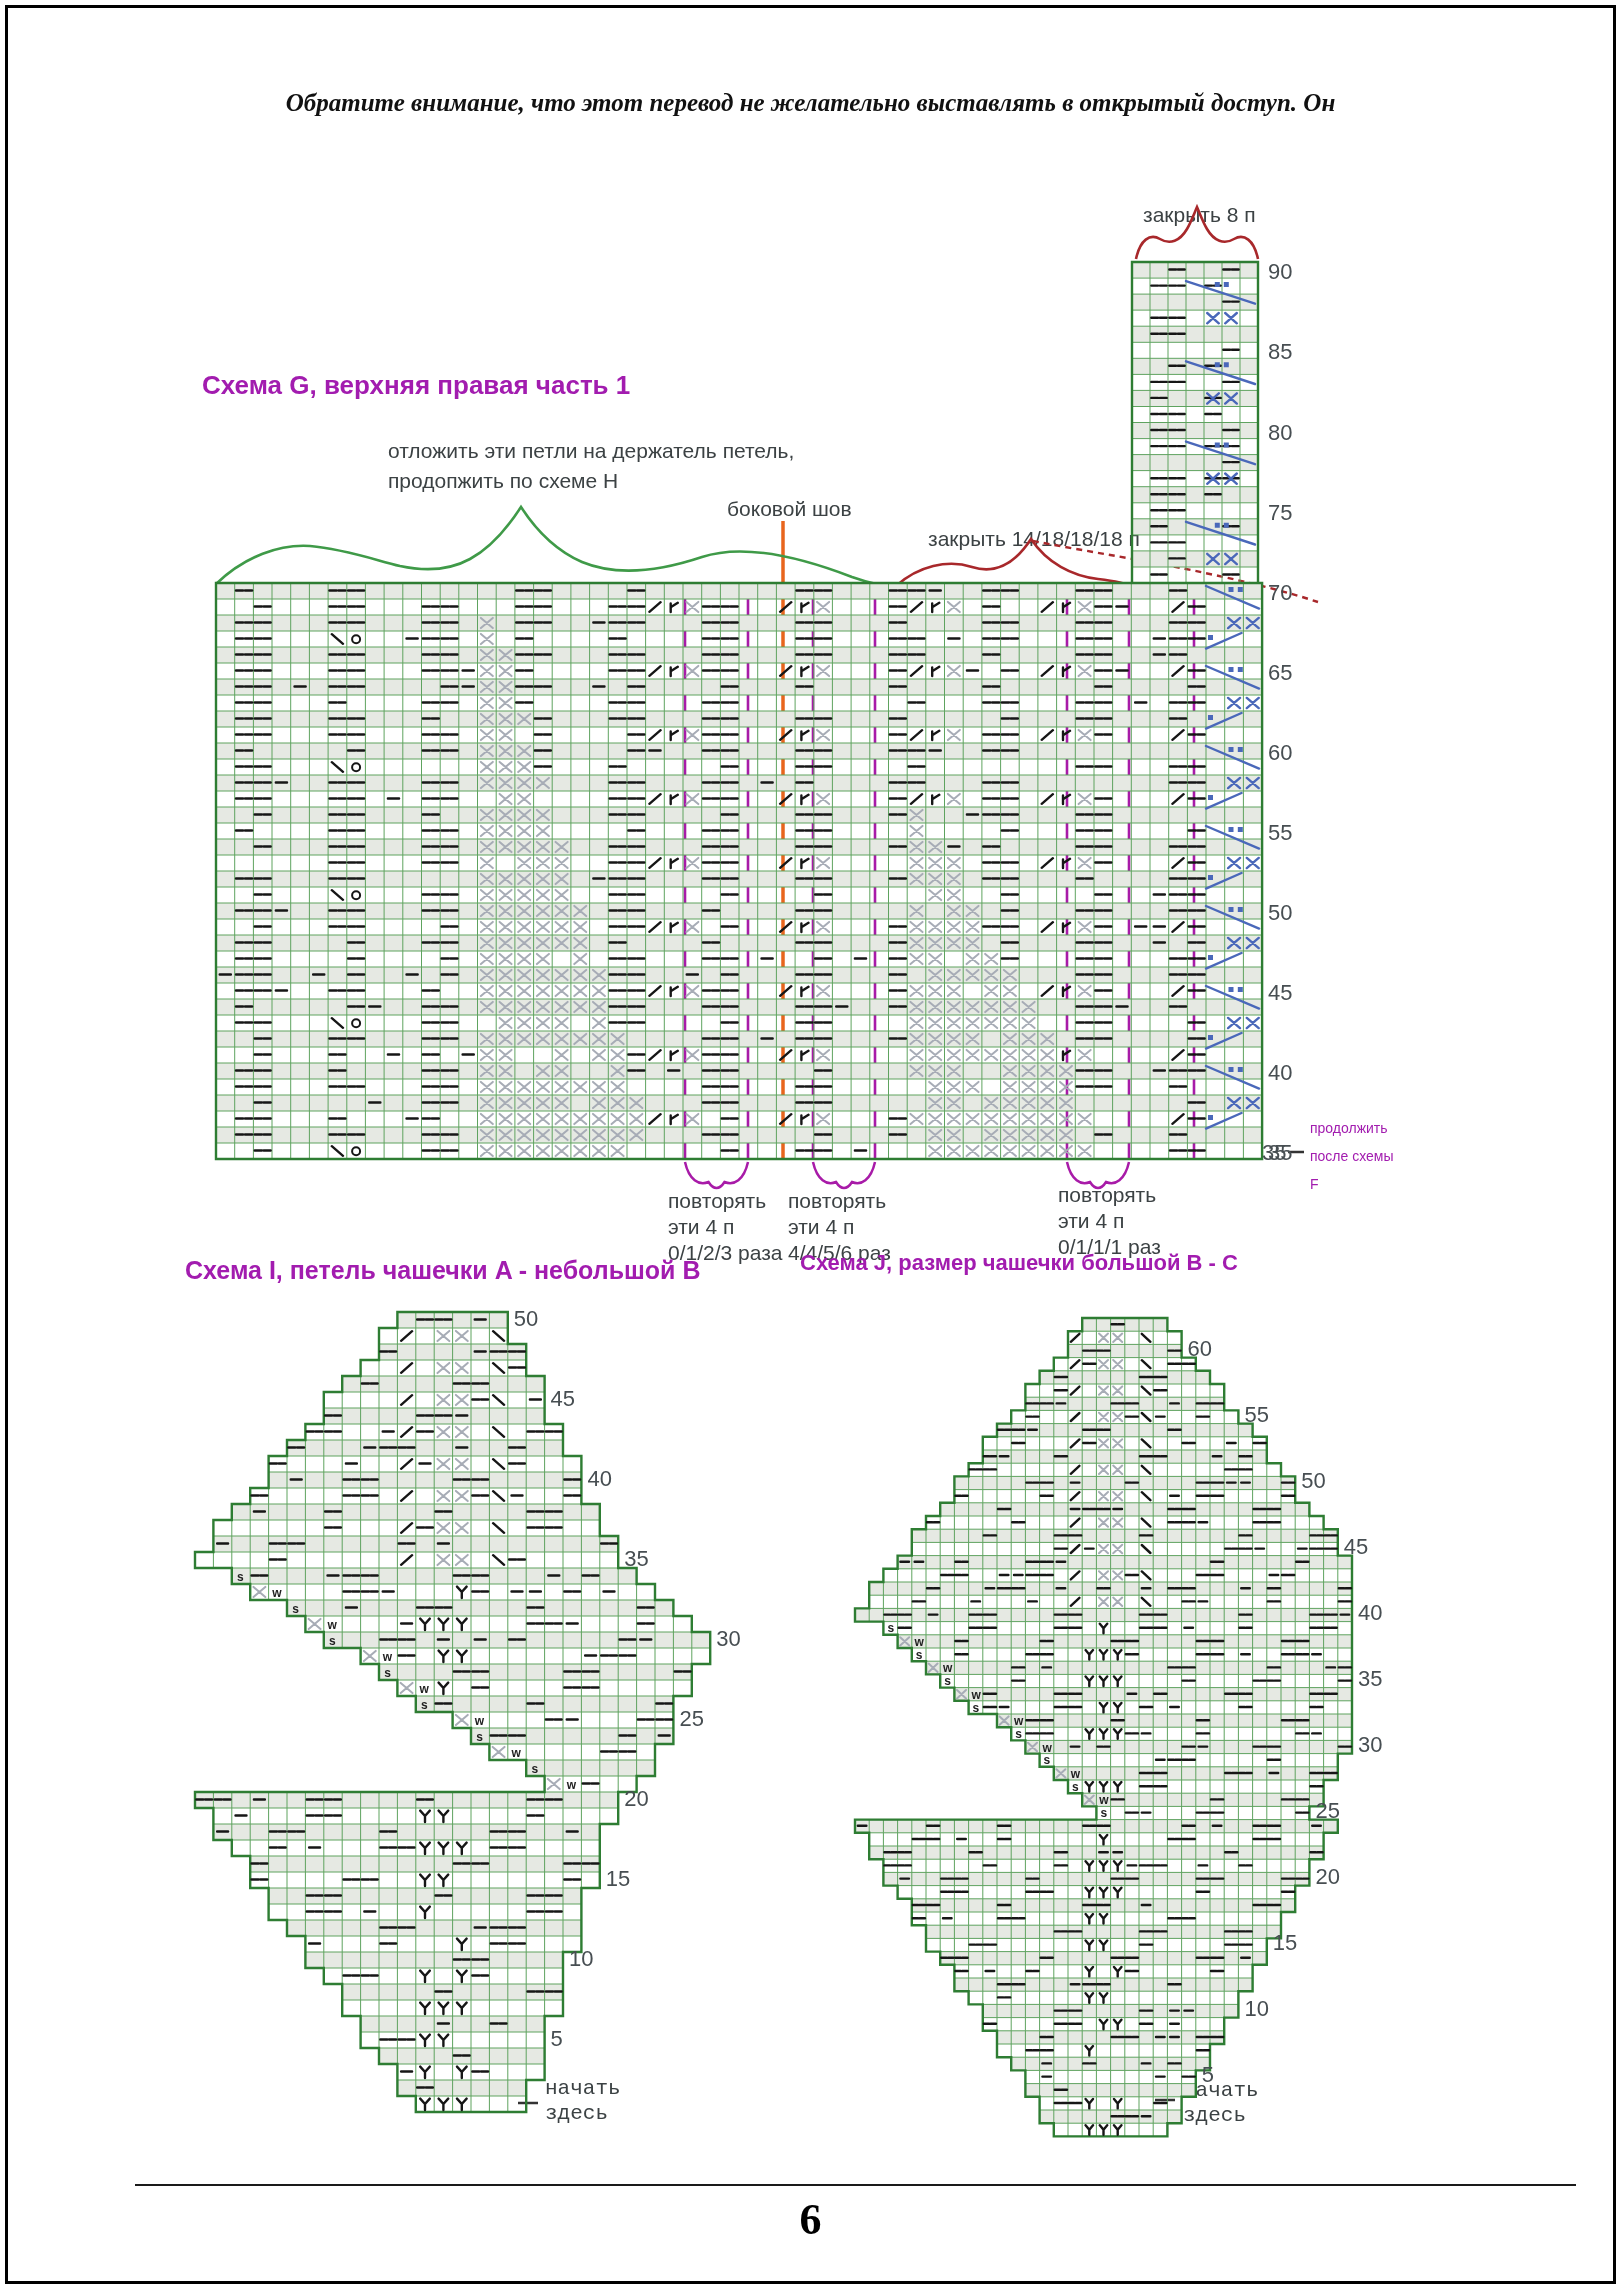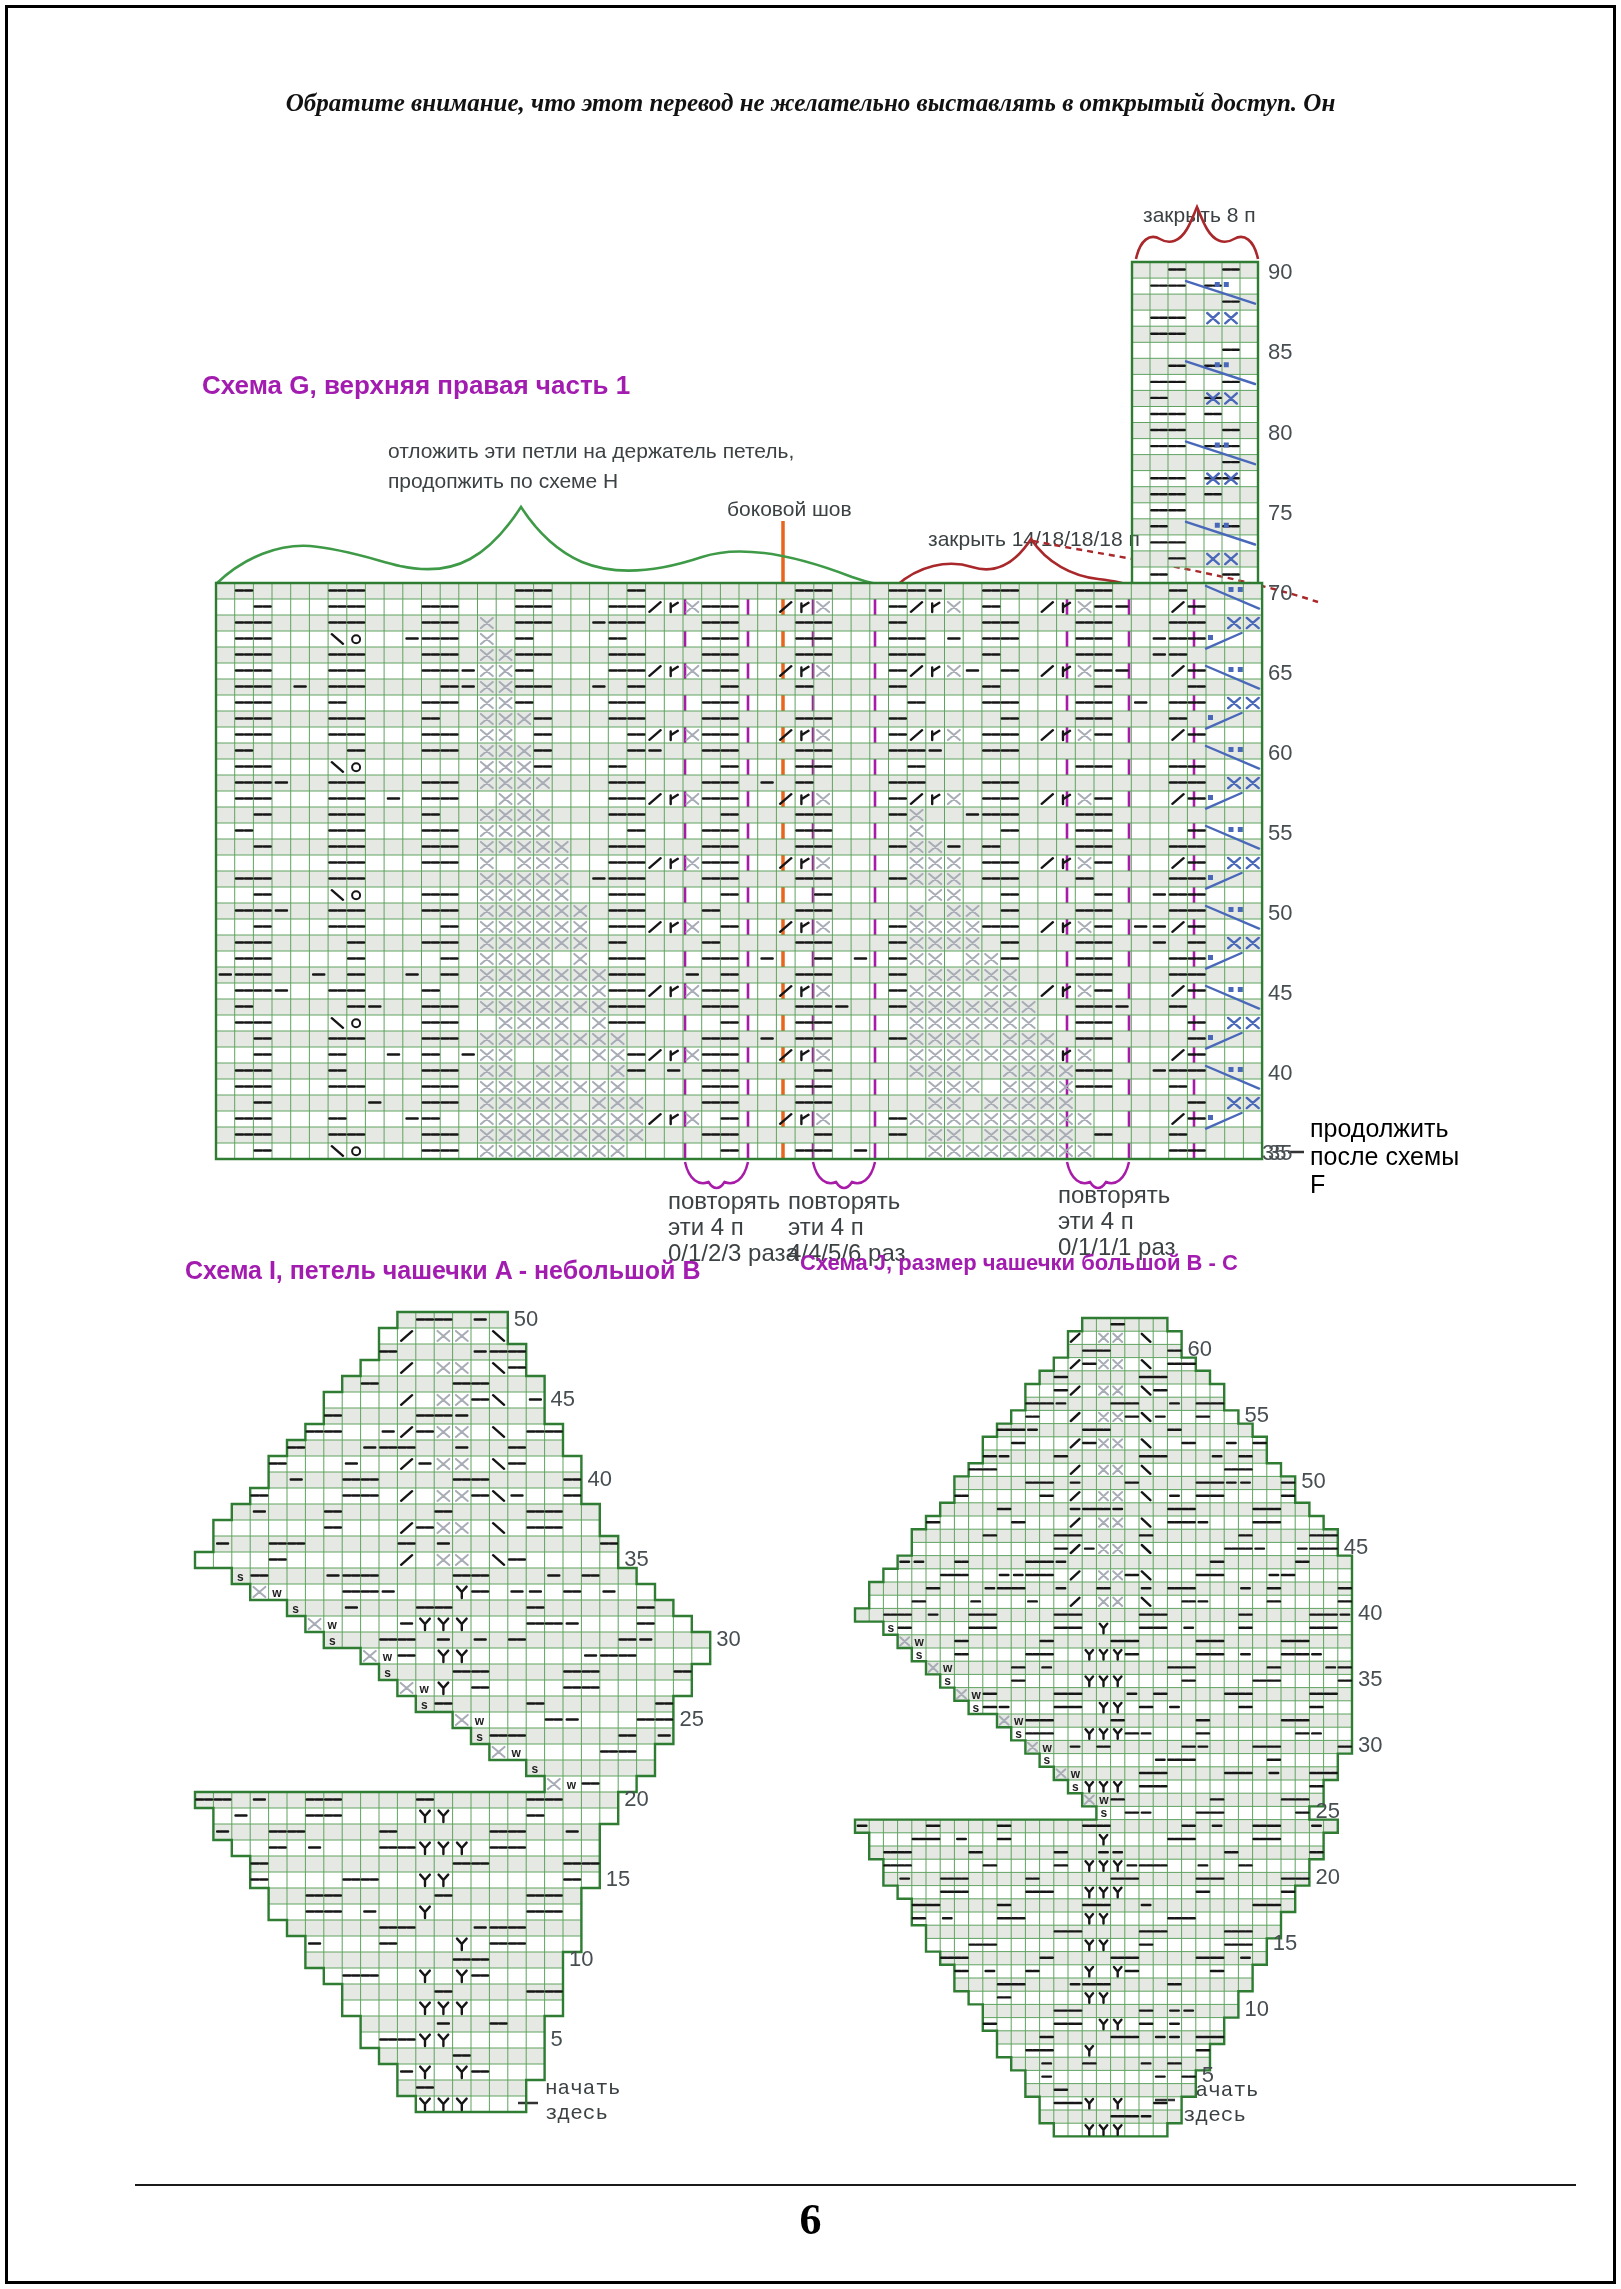--- a/index.html
+++ b/index.html
@@ -3,22 +3,22 @@
 <meta charset="utf-8">
 <style>
   html,body{margin:0;padding:0;background:#fff;}
   body{width:1621px;height:2289px;position:relative;font-family:"Liberation Sans",sans-serif;}
   .page-border{position:absolute;left:5px;top:5px;right:5px;bottom:5px;border:3px solid #000;}
   .abs{position:absolute;}
   .notice{left:70px;right:70px;top:84px;text-align:center;font-family:"Liberation Serif",serif;
           font-style:italic;font-weight:bold;font-size:25px;line-height:37px;color:#111;}
   .chart-title{font-weight:bold;color:#a21caf;}
   .ann{color:#3c4244;font-size:21px;line-height:30px;}
-  .rep{color:#3c4244;font-size:24px;line-height:26px;}
-  .continue{color:#000000;font-size:25px;line-height:28px;}
+  .rep{color:#3c4244;font-size:21px;line-height:26px;}
+  .continue{color:#a21caf;font-size:14px;line-height:28px;}
   .start{color:#3c4244;font-size:21px;line-height:25px;font-family:Liberation Mono, monospace;}
   .footer-line{left:135px;top:2184px;width:1441px;height:2px;background:#1a1a1a;}
   .page-num{left:0;right:0;top:2194px;text-align:center;font-family:"Liberation Serif",serif;
             font-weight:bold;font-size:44px;color:#000;}
   svg text{font-family:"Liberation Sans",sans-serif;}
 </style>
 </head>
 <body>
 
 <div class="page-border"></div>

